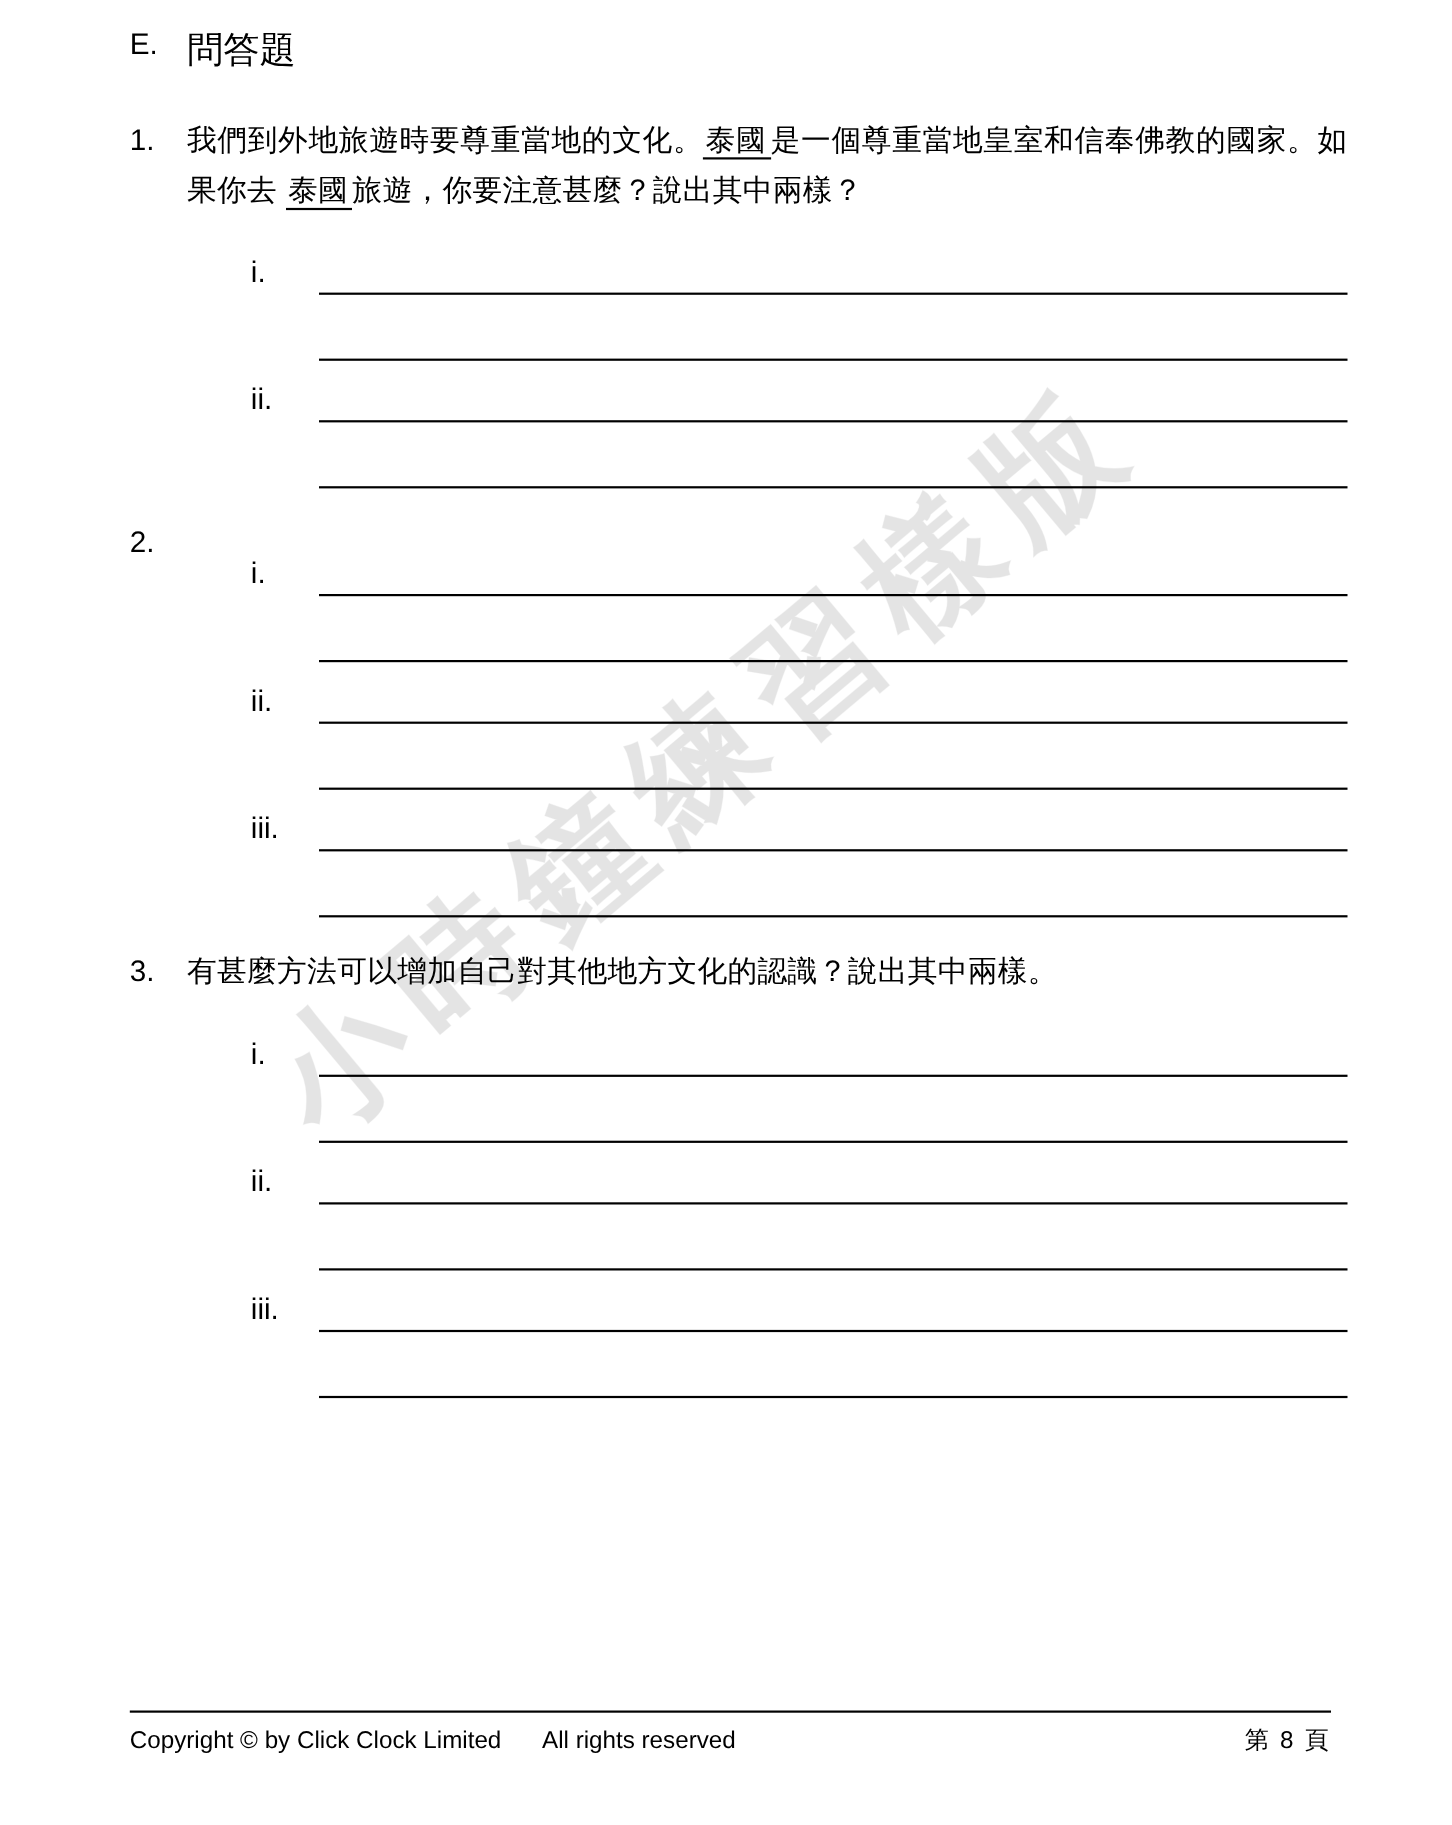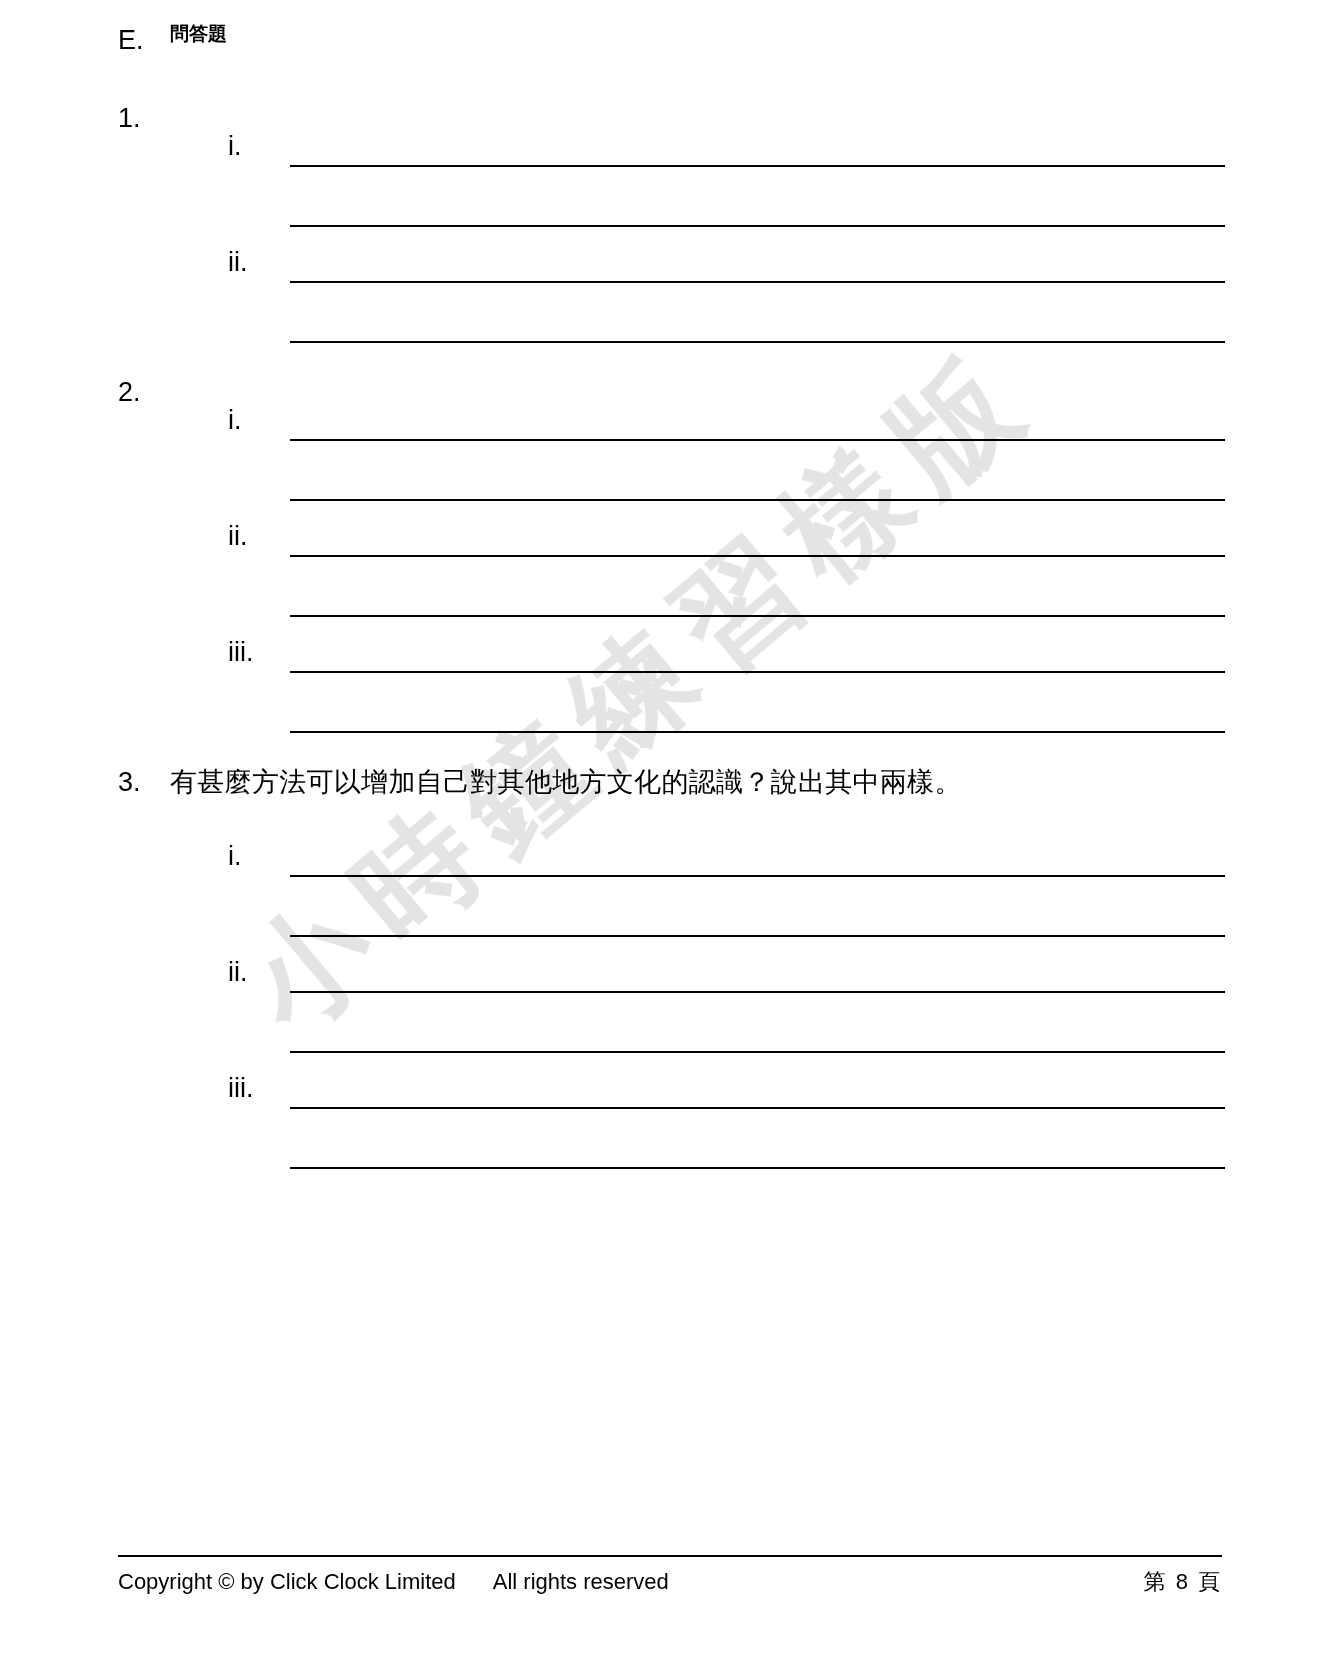--- a/index.html
+++ b/index.html
@@ -56,22 +56,21 @@
     font-size: 27px;
     line-height: 1.5;
     margin: 0 0 34px 0;
   }
   .section-heading .sec-letter {
     width: 52px;
     flex: 0 0 52px;
     font-size: 27px;
   }
   .section-heading .sec-title {
-    font-size: 19px;
-    font-weight: bold;
+    font-size: 33px;
   }
 
   
   .question {
     display: flex;
     align-items: flex-start;
     margin-bottom: 4px;
   }
   .q-num {
     width: 52px;
@@ -121,21 +120,21 @@
     height: 54px;
   }
   .rule.second { height: 58px; }
 
   .q-gap { height: 22px; }
 
   
   .footer {
     position: absolute;
     left: 118px;
-    right: 98px;
+    right: 110px;
     bottom: 62px;
     z-index: 3;
   }
   .footer-rule {
     border-top: 2px solid #000;
     margin-bottom: 10px;
   }
   .footer-row {
     display: flex;
     align-items: baseline;
@@ -159,20 +158,21 @@
   <div class="content">
 
     <div class="section-heading">
       <span class="sec-letter">E.</span>
       <span class="sec-title">問答題</span>
     </div>
 
     <div class="question">
       <span class="q-num">1.</span>
       <div class="q-body">
+        <div class="q-text"><span>我們到外地旅遊時要尊重當地的文化。</span><span class="blank-word">泰國</span><span>是一個尊重當地皇室和信奉佛教的國家。如果你去</span> <span class="blank-word">泰國</span><span>旅遊，你要注意甚麼？說出其中兩樣？</span></div>
 
         <div class="answers">
           <div class="ans-item">
             <span class="ans-label">i.</span>
             <div class="ans-lines">
               <div class="rule"></div>
               <div class="rule second"></div>
             </div>
           </div>
           <div class="ans-item">

